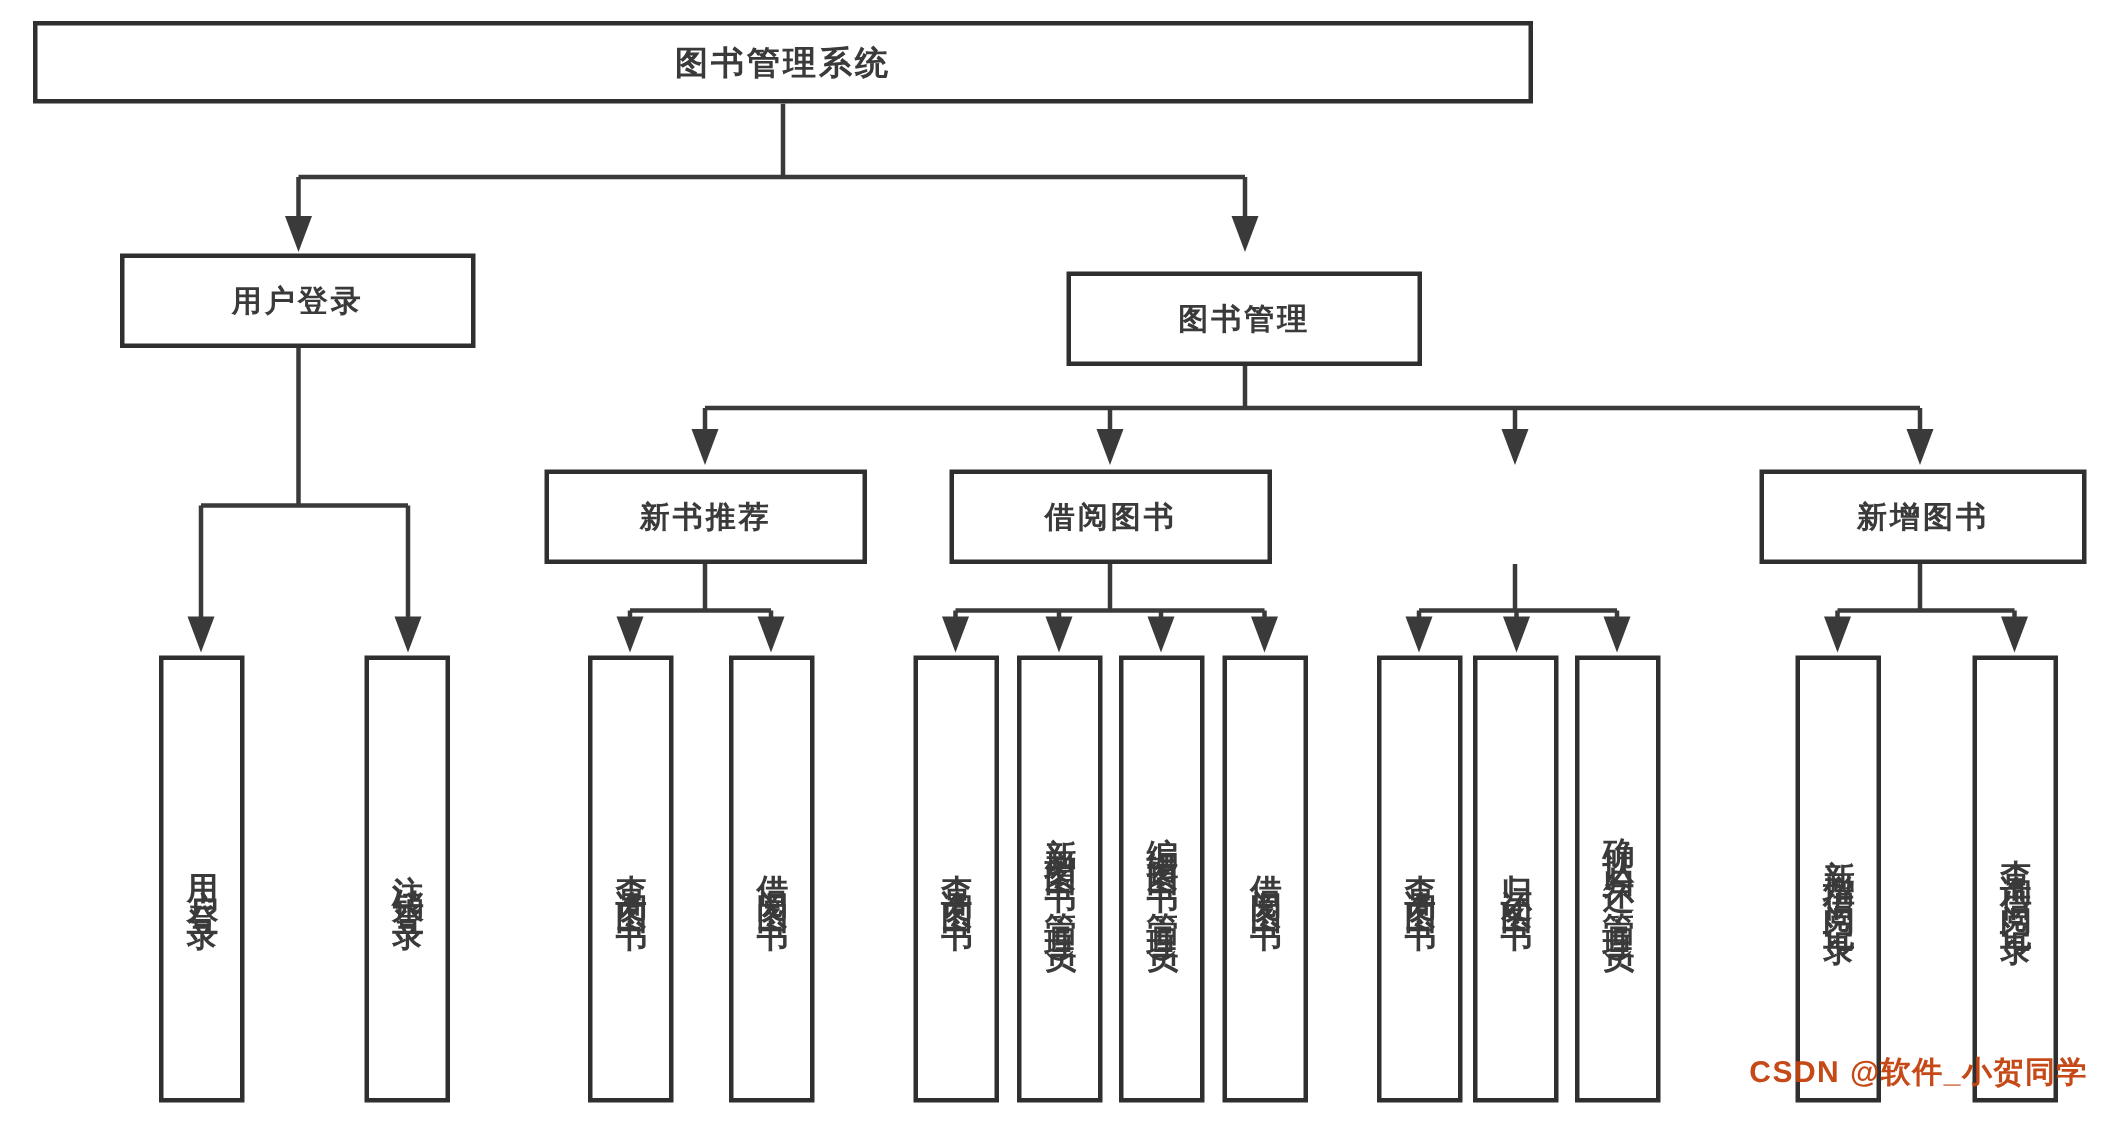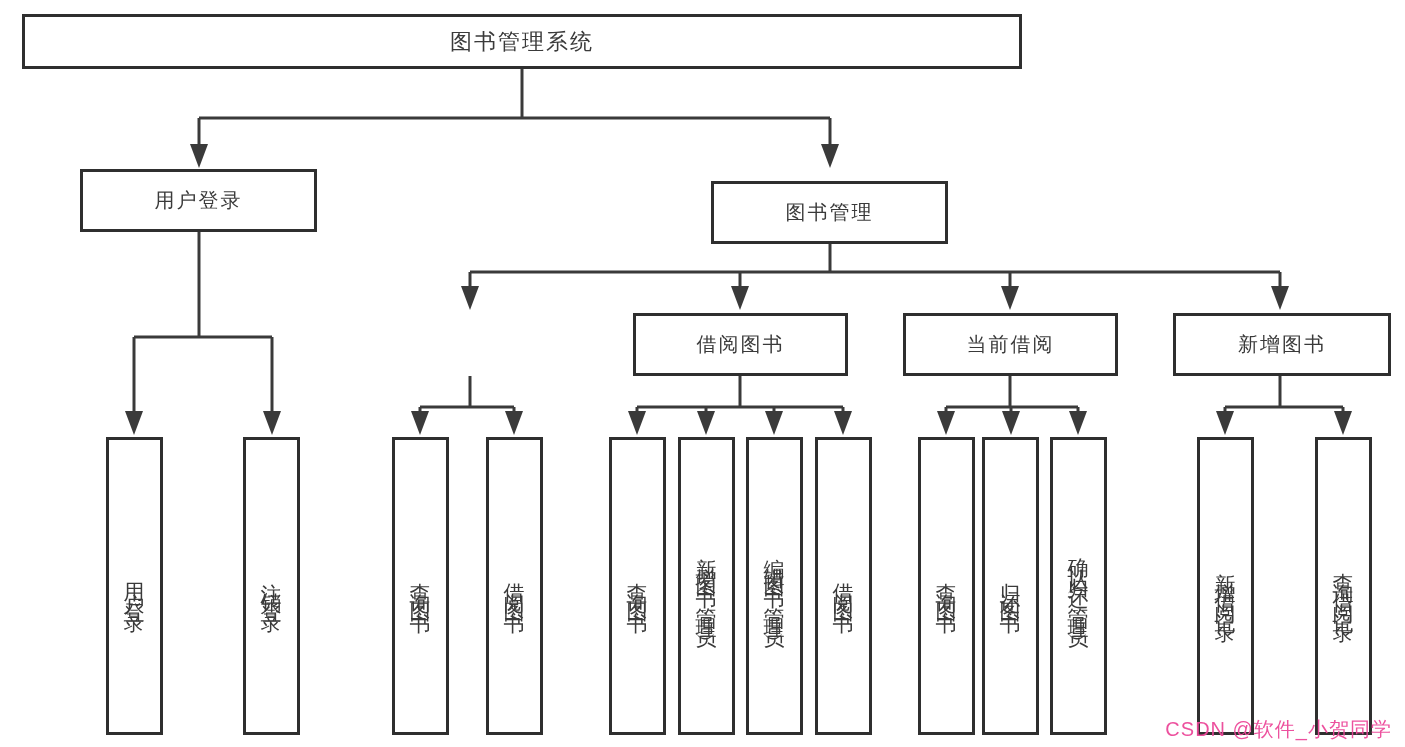--- a/index.html
+++ b/index.html
@@ -4,20 +4,21 @@
 <style>
   html, body { margin: 0; padding: 0; background: #ffffff; }
   .stage {
     position: relative;
     width: 1405px;
     height: 747px;
     background: #ffffff;
     font-family: "Liberation Sans", "DejaVu Sans", sans-serif;
     color: #3a3a3a;
     overflow: hidden;
+    font-weight: bold;
   }
   .wires {
     position: absolute;
     left: 0; top: 0;
     width: 1405px; height: 747px;
   }
   .hbox {
     position: absolute;
     box-sizing: border-box;
     border: 3px solid #2f2f2f;
@@ -46,24 +47,24 @@
     writing-mode: vertical-lr;
     text-orientation: mixed;
     font-size: 21px;
     line-height: 1;
     letter-spacing: 10px;
     white-space: nowrap;
   }
   .watermark {
     position: absolute;
     right: 13px;
-    bottom: 4px;
+    bottom: 19px;
     font-size: 20px;
     letter-spacing: 1px;
-    color: #ec4899;
+    color: #c2410c;
     opacity: 0.95;
     z-index: 10;
     white-space: nowrap;
   }
 </style>
 </head>
 <body>
 
 <div class="stage">
 
@@ -140,26 +141,26 @@
     <span>图书管理系统</span>
   </div>
 
   <div class="hbox" style="left:80px; top:169px; width:237px; height:63px;">
     <span>用户登录</span>
   </div>
   <div class="hbox" style="left:711px; top:169px; width:237px; height:63px;margin-top:12px;">
     <span>图书管理</span>
   </div>
 
+  <div class="hbox" style="left:363px; top:313px; width:215px; height:63px;">
+    <span>新书推荐</span>
+  </div>
   <div class="hbox" style="left:633px; top:313px; width:215px; height:63px;">
     <span>借阅图书</span>
   </div>
-  <div class="hbox" style="left:903px; top:313px; width:215px; height:63px;">
-    <span>当前借阅</span>
-  </div>
   <div class="hbox" style="left:1173px; top:313px; width:218px; height:63px;">
     <span>新增图书</span>
   </div>
 
   <div class="vbox" style="left:106px;">
     <span class="v-text">用户登录</span>
   </div>
   <div class="vbox" style="left:243px;">
     <span class="v-text">注销登录</span>
   </div>

